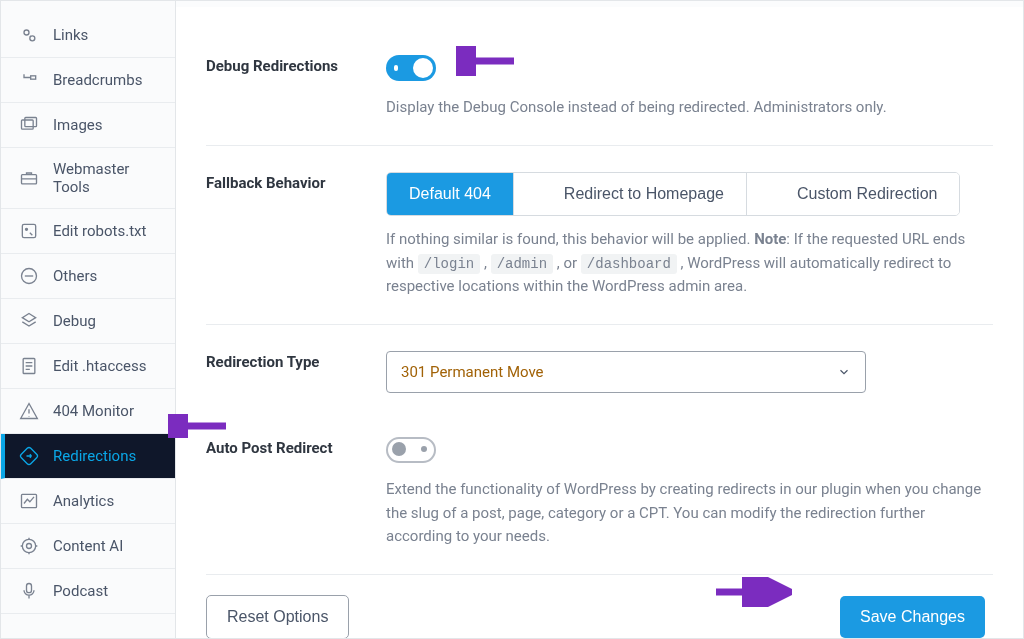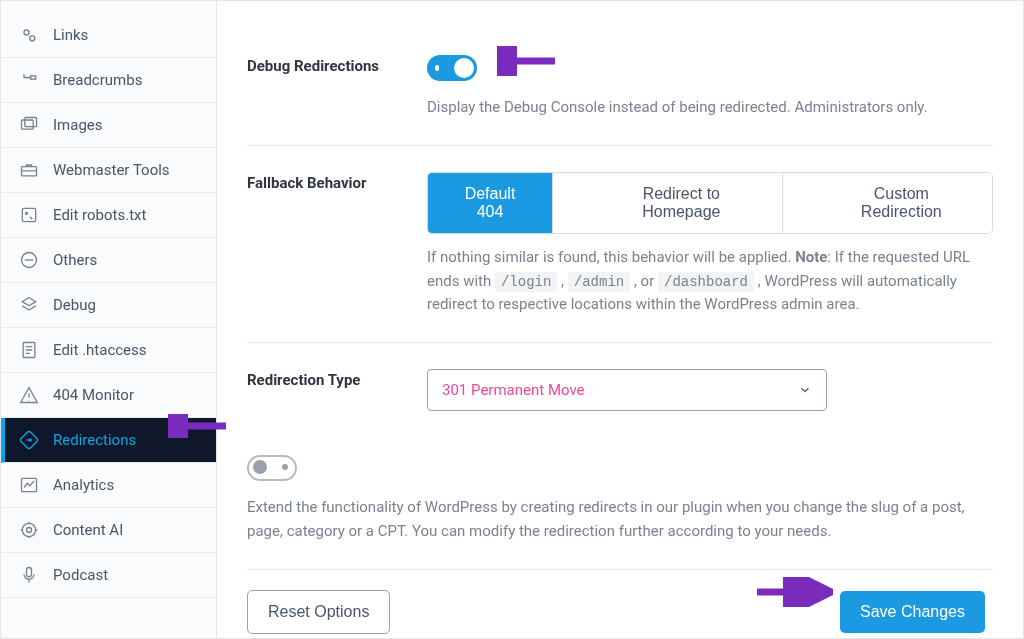--- a/index.html
+++ b/index.html
@@ -13,21 +13,21 @@
     width: 1024px;
     height: 639px;
     background: #fbfcfd;
     border: 1px solid #e3e6e9;
     display: flex;
     position: relative;
     overflow: hidden;
   }
   
   .sidebar {
-    width: 216px;
+    width: 175px;
     background: #fafbfc;
     border-right: 1px solid #e3e6e9;
     padding-top: 12px;
   }
   .sidebar-item {
     display: flex;
     align-items: center;
     gap: 14px;
     padding: 12px 18px;
     color: #4a5568;
@@ -104,23 +104,23 @@
     position:absolute; right:7px; top:7px; width:6px;height:6px;
     border-radius:50%; background:#9aa1ab;
   }
   
   .seg-group { display:inline-flex; border:1px solid #d6dbe0; border-radius:5px; overflow:hidden;gap:28px;}
   .seg-btn { padding:12px 22px; background:#fff; border:none; border-right:1px solid #d6dbe0; color:#4a5568; font-size:16px; cursor:pointer;}
   .seg-btn:last-child{border-right:none;}
   .seg-btn.active{ background:#1b9ae2; color:#fff;}
   
   .select-wrap{
-    border:1px solid #9aa1ab; border-radius:4px; width:400px; padding:11px 14px;
+    border:1px solid #9aa1ab; border-radius:4px; width:480px; padding:11px 14px;
     display:flex; align-items:center; justify-content:space-between;
-    font-size:15px; color:#ec4899; cursor:pointer;
+    font-size:15px; color:#a16207; cursor:pointer;
   }
   .chevron{ width:14px; height:14px; }
   
   code.chip{
     background:#f1f3f4; padding:2px 6px; border-radius:3px; font-family: Liberation Mono, monospace; font-size:14px;
   }
   
   .footer{
     border-top:1px solid #e9ecef;
     padding:20px 8px 20px 0;
@@ -314,20 +314,23 @@
         <div class="select-wrap">
           <span>301 Permanent Move</span>
           <span class="chevron"><svg width="14" height="14" viewBox="0 0 24 24" fill="none" stroke="#4a5568" stroke-width="2">
                 <path d="M6 9l6 6 6-6"></path>
               </svg></span>
         </div>
       </div>
     </div>
 
     <div class="section" style="border-bottom:none; padding-top:18px;">
+      <div class="label-col">
+        <div class="setting-label">Auto Post Redirect</div>
+      </div>
       <div class="control-col">
         <span class="toggle off">
           <span class="dot1"></span><span class="dot2"></span>
         </span>
         <div class="desc">Extend the functionality of WordPress by creating redirects in our plugin when you change the slug of a post, page, category or a CPT. You can modify the redirection further according to your needs.</div>
       </div>
     </div>
 
     <div class="footer">
       <button class="btn outline">Reset Options</button>

